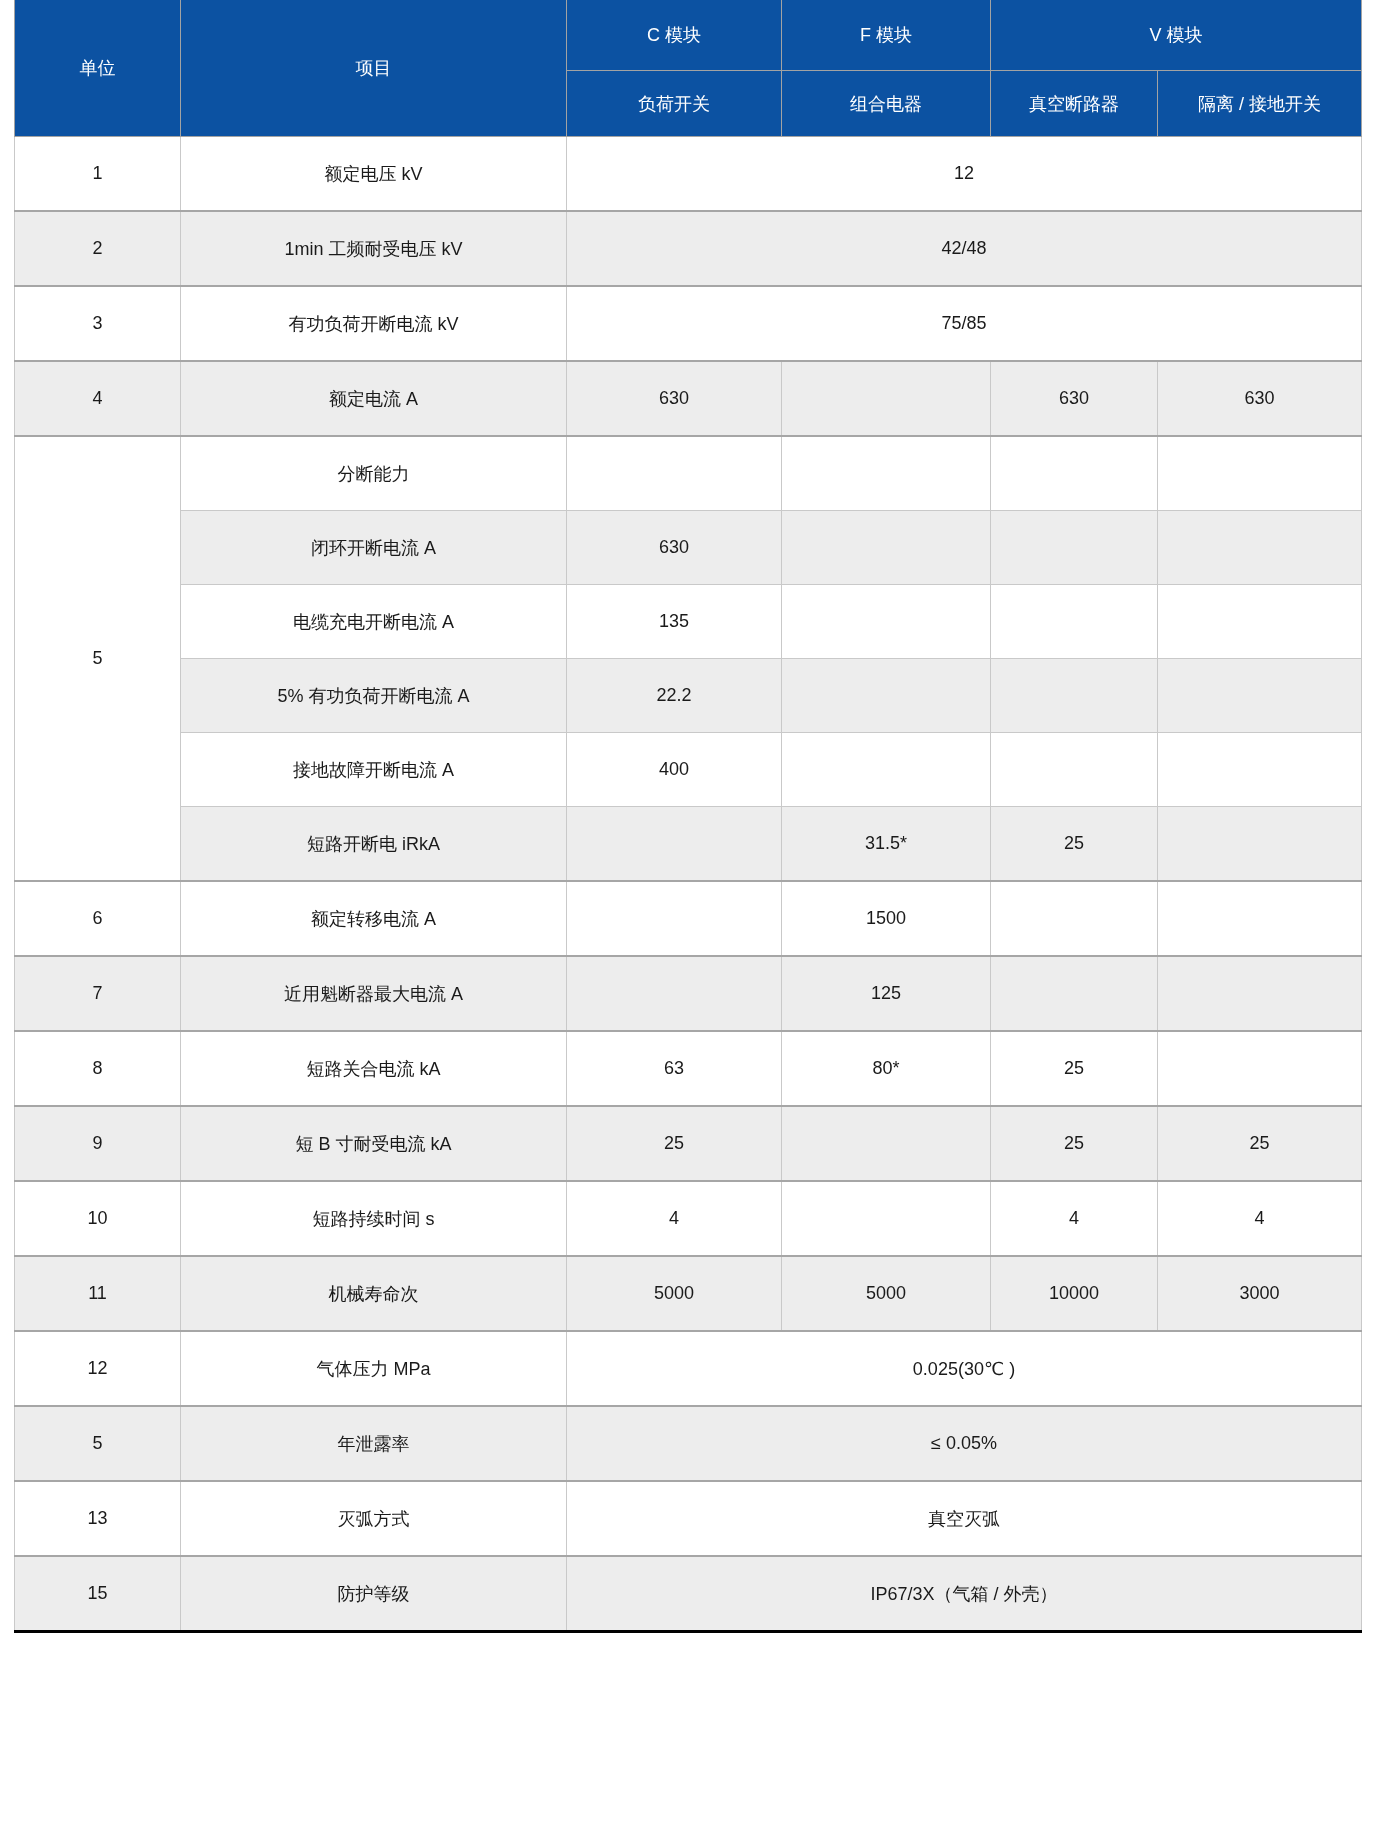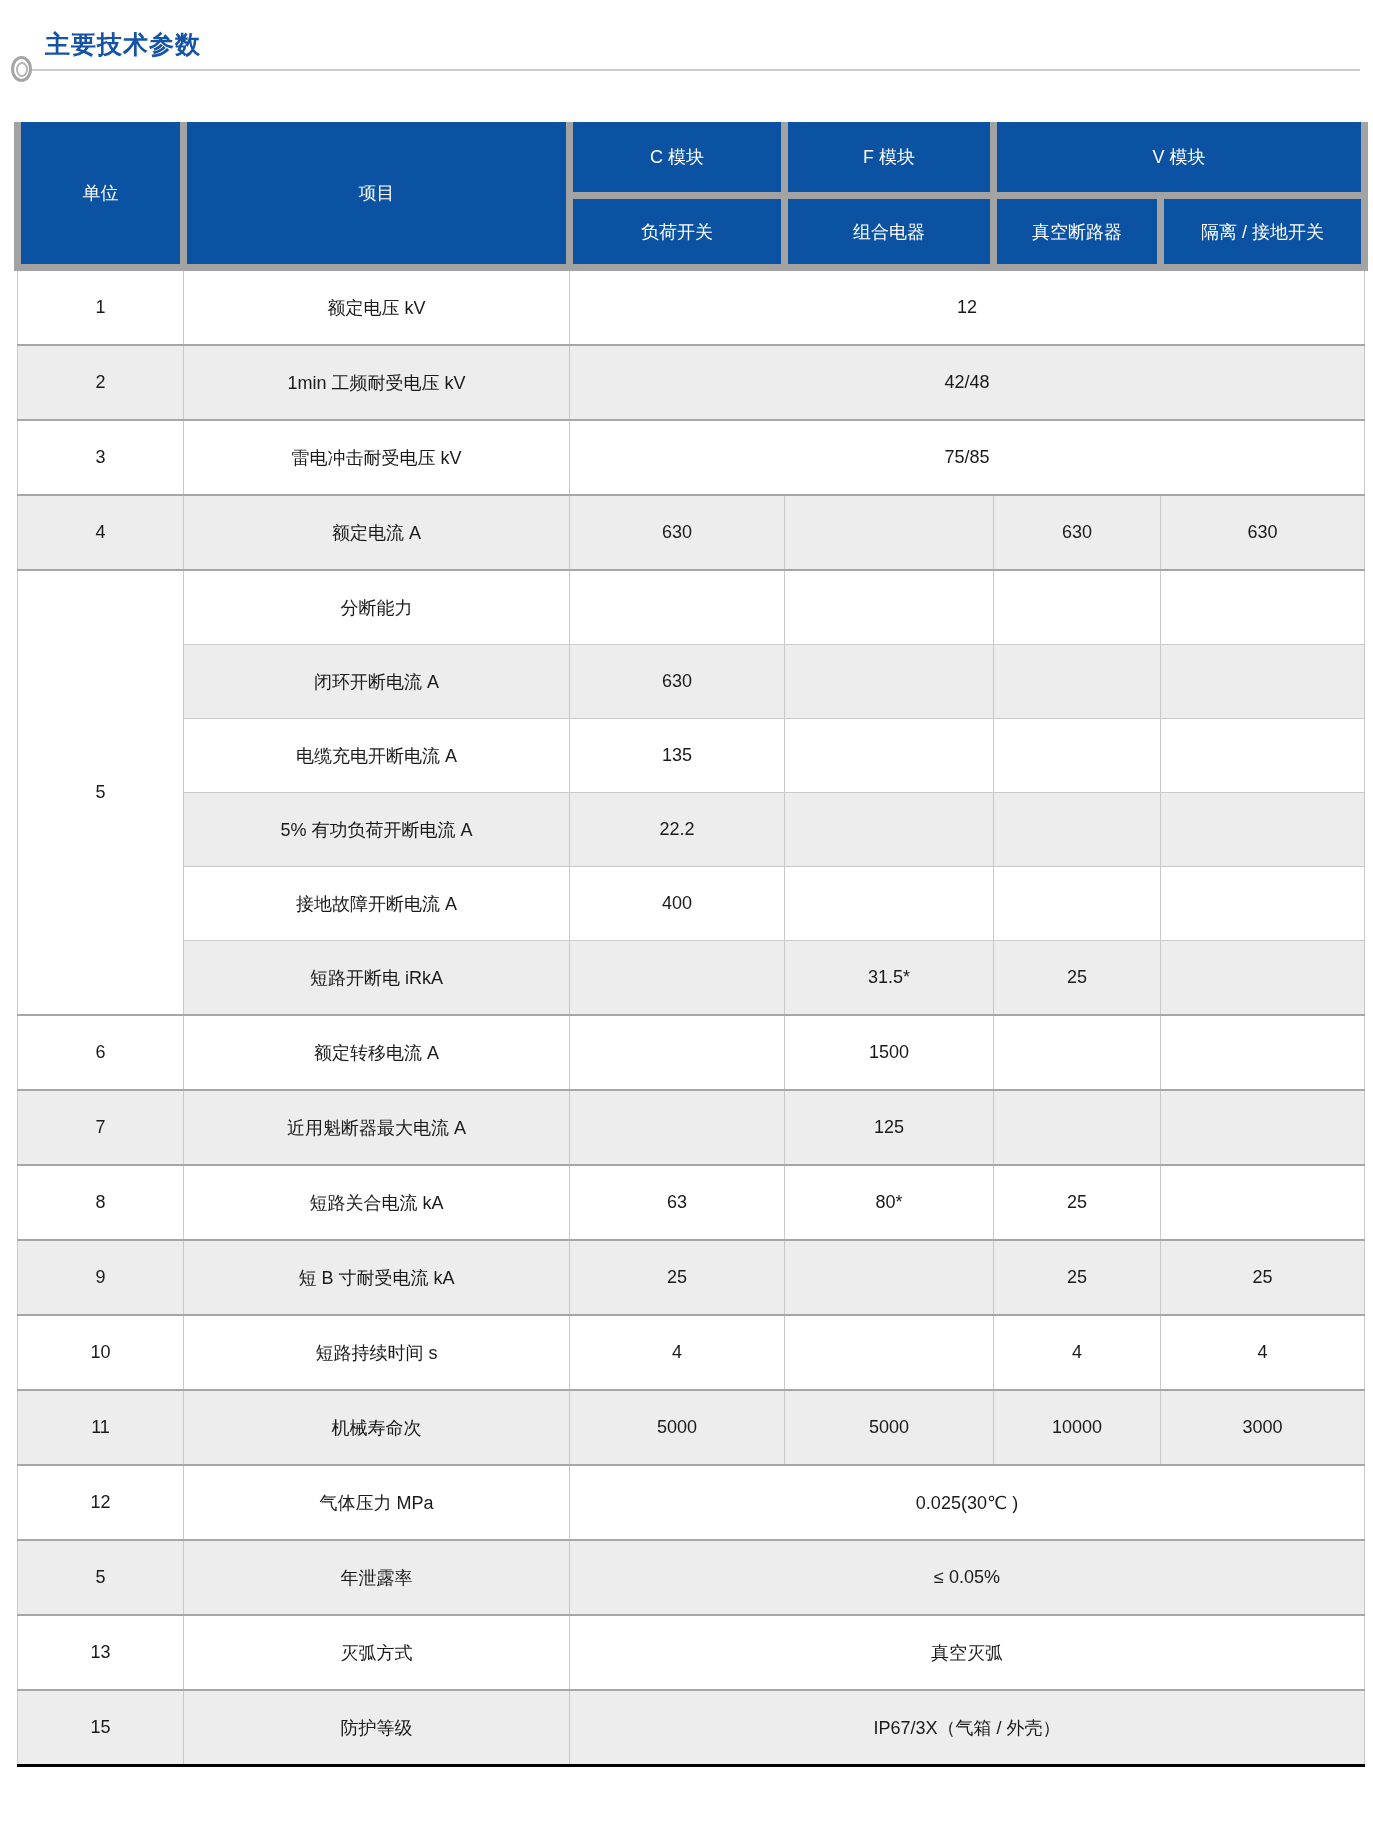--- a/index.html
+++ b/index.html
@@ -24,21 +24,21 @@
     box-sizing: border-box; z-index: 2;
     display: flex; align-items: center; justify-content: center;
   }
   .ring::after { content: ""; width: 8px; height: 11px; border: 2px solid #b5b5b5; border-radius: 50%; }
 
   
   table.spec { border-collapse: collapse; table-layout: fixed; margin-left: 14px; width: 1347px; }
 
   .spec th {
     background: #0c52a2; color: #ffffff; font-weight: normal; font-size: 18px;
-    border: 7px solid #a3a3a3; padding: 0; text-align: center; vertical-align: middle;
+    border: 1px solid #a3a3a3; padding: 0; text-align: center; vertical-align: middle;
   }
   .spec thead tr.h1 th { height: 70px; margin-top: 11px; }
   .spec thead tr.h2 th { height: 65px; }
   .spec thead tr.h1 th { border-top: none; }
 
   .spec td {
     border: 1px solid #c9c9c9; border-top: 1px solid #c2c2c2;
     height: 73px; padding: 0;
     text-align: center; vertical-align: middle; font-size: 18px;
   }
@@ -46,25 +46,20 @@
   .spec tbody tr:first-child td { border-top: 1px solid #b0b0b0; }
   .spec tbody tr:last-child td { border-bottom: 3px solid #000000; }
   .spec tbody tr.alt td { background: #ededed; }
   .spec td.c-no-group { background: #ffffff; }
 </style>
 </head>
 <body>
 
 <div class="page">
 
-  <div class="section-head">
-    <span class="ring"></span>
-    <div class="rule"></div>
-    <h1 class="section-title">主要技术参数</h1>
-  </div>
 
   <table class="spec">
     <colgroup>
       <col style="width:166px">
         <col style="width:386px">
         <col style="width:215px">
       <col style="width:209px">
         <col style="width:167px">
         <col style="width:204px">
     </colgroup>
@@ -89,21 +84,21 @@
         <td>额定电压 kV</td>
         <td colspan="4">12</td>
       </tr>
       <tr class="main alt">
         <td>2</td>
         <td>1min 工频耐受电压 kV</td>
         <td colspan="4">42/48</td>
       </tr>
       <tr class="main">
         <td>3</td>
-        <td>雷电冲击耐受电压 kV</td>
+        <td>有功负荷开断电流 kV</td>
         <td colspan="4">75/85</td>
       </tr>
       <tr class="main alt">
         <td>4</td>
         <td>额定电流 A</td>
         <td>630</td>
         <td></td>
         <td>630</td>
         <td>630</td>
       </tr>

